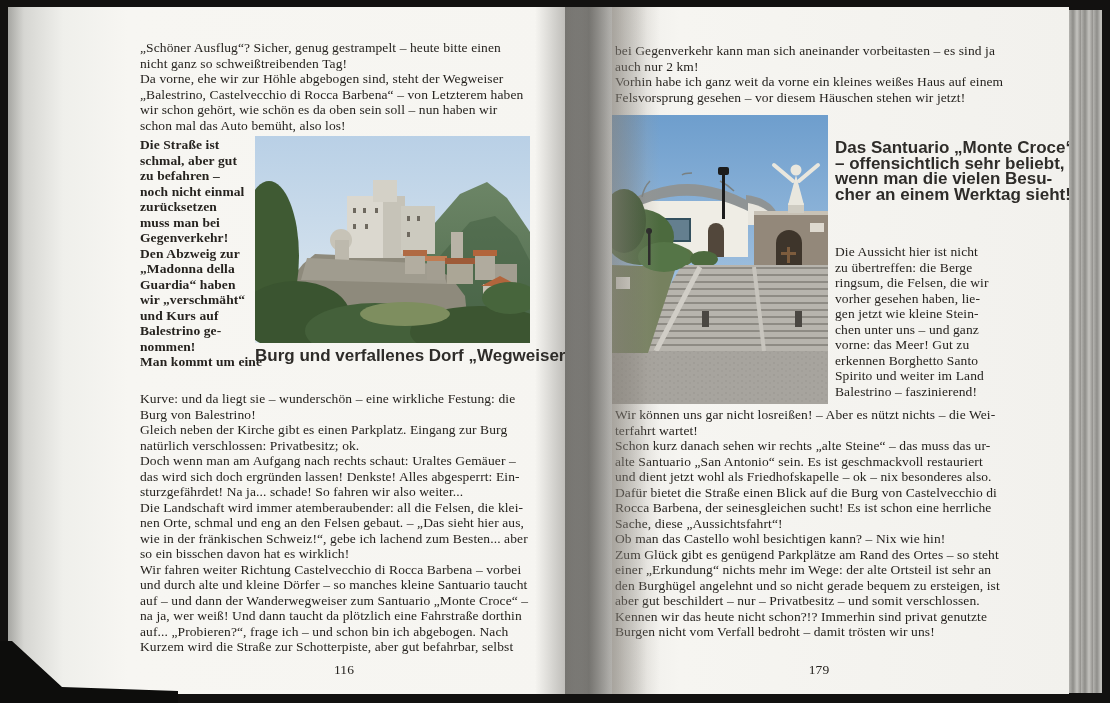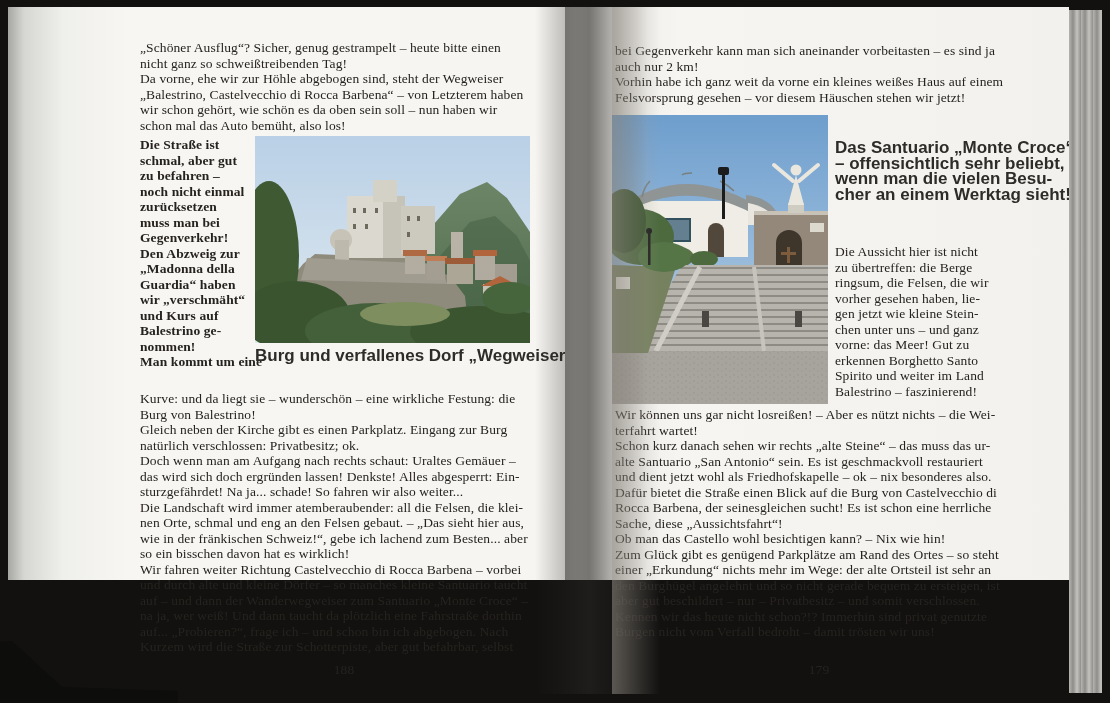--- a/index.html
+++ b/index.html
@@ -3,21 +3,21 @@
 <meta charset="utf-8">
 <style>
   html,body{margin:0;padding:0;}
   body{
     width:1110px;height:703px;position:relative;overflow:hidden;
     background:#121110;
     font-family:"Liberation Serif","DejaVu Serif",serif;
   }
   .scene{position:absolute;inset:0;}
   
-  .page{position:absolute;top:7px;height:573px;}
+  .page{position:absolute;top:7px;height:687px;}
   .page-left{
     left:8px;width:557px;
     background:linear-gradient(to right,#a6a6a2 0px,#d6d6d2 16px,#efefeb 55px,#f7f6f2 120px,#f6f5f1 100%);
   }
   .page-right{
     left:565px;width:504px;
     background:linear-gradient(to right,#908f8b 0px,#c6c5c1 22px,#eeede9 60px,#f6f5f1 115px,#f2f1ed 100%);
   }
   .gutter{
     position:absolute;left:535px;top:7px;width:112px;height:687px;pointer-events:none;z-index:6;
@@ -150,21 +150,21 @@
 nen Orte, schmal und eng an den Felsen gebaut. – „Das sieht hier aus,
 wie in der fränkischen Schweiz!“, gebe ich lachend zum Besten... aber
 so ein bisschen davon hat es wirklich!
 Wir fahren weiter Richtung Castelvecchio di Rocca Barbena – vorbei
 und durch alte und kleine Dörfer – so manches kleine Santuario taucht
 auf – und dann der Wanderwegweiser zum Santuario „Monte Croce“ –
 na ja, wer weiß! Und dann taucht da plötzlich eine Fahrstraße dorthin
 auf... „Probieren?“, frage ich – und schon bin ich abgebogen. Nach
 Kurzem wird die Straße zur Schotterpiste, aber gut befahrbar, selbst</div>
 
-    <div class="txt pagenum" style="left:132px;top:655px;width:408px;">188</div>
+    <div class="txt pagenum" style="left:132px;top:655px;width:408px;">116</div>
   </div>
 
   <div class="page page-right">
     <div class="txt" style="left:50px;top:36px;width:430px;">bei Gegenverkehr kann man sich aneinander vorbeitasten – es sind ja
 auch nur 2 km!
 Vorhin habe ich ganz weit da vorne ein kleines weißes Haus auf einem
 Felsvorsprung gesehen – vor diesem Häuschen stehen wir jetzt!</div>
 
     <div class="photo" style="left:47px;top:108px;width:216px;height:289px;">
       <svg viewBox="0 0 216 289" width="216" height="289">

